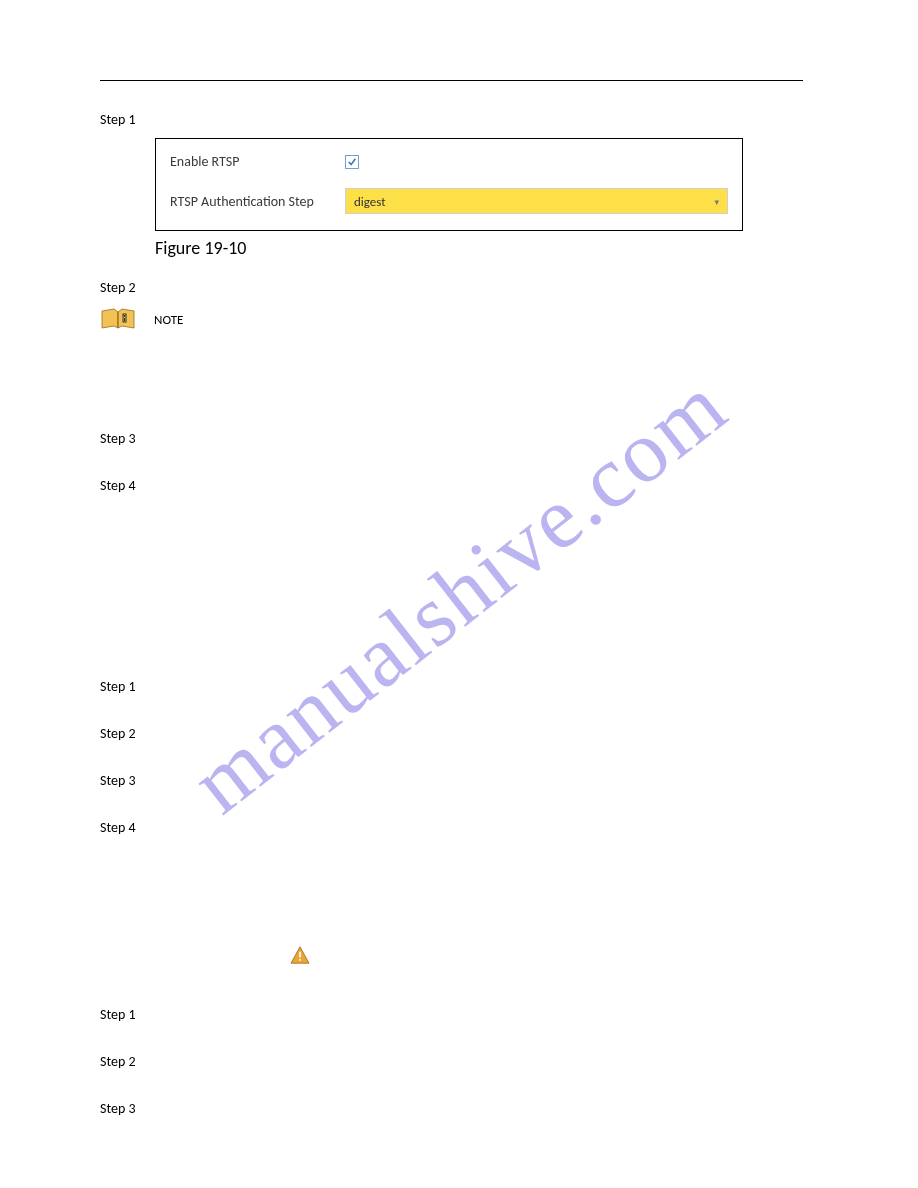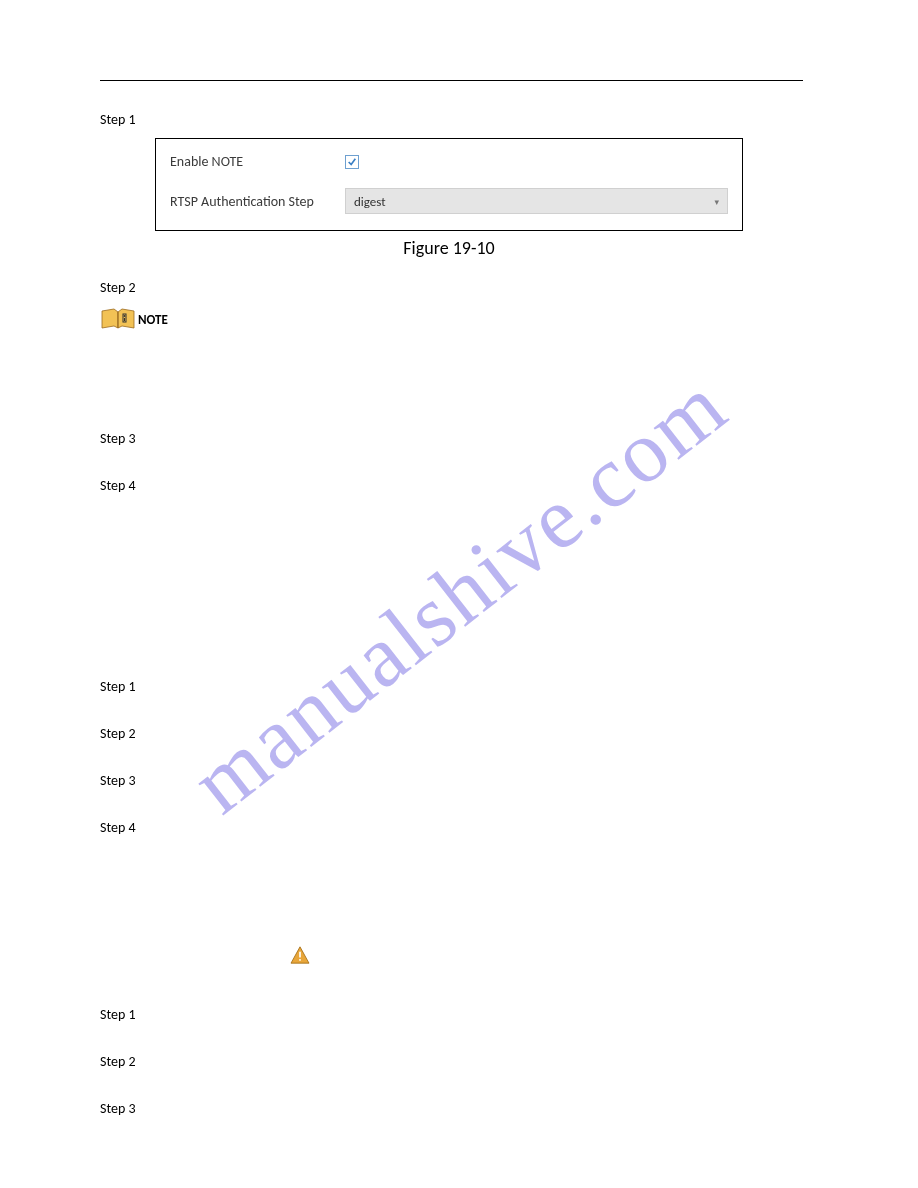--- a/index.html
+++ b/index.html
@@ -49,35 +49,34 @@
     background: #fff;
     display: inline-flex;
     align-items: center;
     justify-content: center;
   }
   .checkbox svg { width: 10px; height: 10px; }
   .select {
     flex: 1;
     height: 26px;
     border: 1px solid #d0d0d0;
-    background: #e5e5e5;
+    background: #fde047;
     display: flex;
     align-items: center;
     justify-content: space-between;
     padding: 0 8px;
     font-size: 13px;
     color: #333;
   }
   .caret {
     font-size: 9px;
     color: #777;
   }
   .fig-caption {
     font-size: 18px;
-    text-align: center;
     margin-left: 55px;
     width: 588px;
     margin-top: 6px;
     margin-bottom: 20px;
   }
   .note-row {
     display: flex;
     align-items: center;
     margin: 12px 0 100px 0;
   }
@@ -85,22 +84,22 @@
     width: 36px;
     height: 22px;
     position: relative;
   }
   .note-book {
     position: absolute;
     left: 0; top: 0;
   }
   .note-text {
     font-size: 13px;
-    font-weight: bold;
-    margin-left: 2px;
+    font-weight: normal;
+    margin-left: 18px;
     color: #000;
   }
   .gap-sm { height: 26px; }
   .gap-lg { height: 180px; }
   .warn-row {
     margin: 110px 0 40px 190px;
     height: 20px;
   }
   .warn-icon svg { width: 20px; height: 18px; }
   .watermark {
@@ -120,21 +119,21 @@
 </head>
 <body>
 
 <div class="page">
   <div class="top-rule"></div>
 
   <div class="step">Step 1</div>
 
   <div class="box">
     <div class="row">
-      <span class="lbl">Enable NOTE</span>
+      <span class="lbl">Enable RTSP</span>
       <span class="checkbox">
         <svg viewBox="0 0 12 12">
             <polyline points="2,6 5,9 10,2" fill="none" stroke="#3a7fc4" stroke-width="2"></polyline>
           </svg>
       </span>
     </div>
     <div class="row">
       <span class="lbl">RTSP Authentication Step</span>
       <span class="select">
         <span>digest</span>

